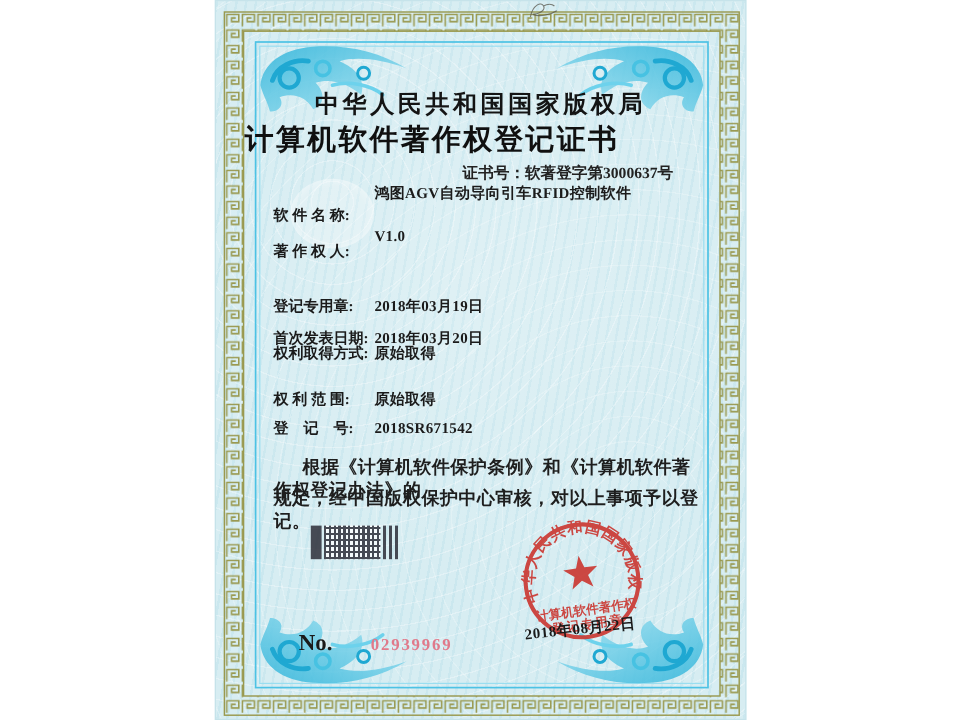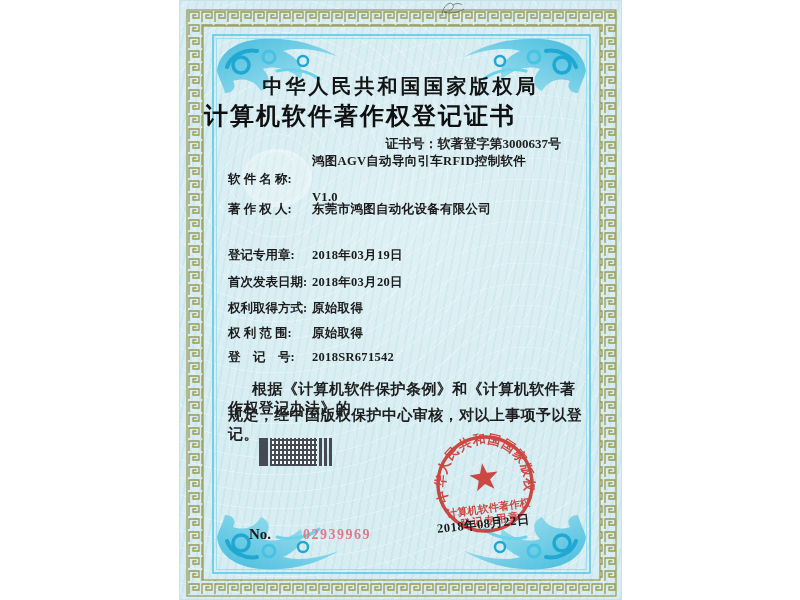--- a/index.html
+++ b/index.html
@@ -37,21 +37,21 @@
     background:
       repeating-linear-gradient(90deg,#272732 0 2px, rgba(0,0,0,0) 2px 4px),
       repeating-linear-gradient(0deg,#272732 0 2px, rgba(255,255,255,0.9) 2px 5px);}
   .bc-right{flex:0 0 14px;margin-left:2px;
     background:repeating-linear-gradient(90deg,#272732 0 3px, rgba(0,0,0,0) 3px 5px);}
   .seal{position:absolute;left:254px;top:432px;width:102px;height:102px;
     transform:rotate(-8deg);opacity:0.92;}
   .sealdate{position:absolute;left:257px;top:515px;font-size:12.5px;font-weight:700;
     color:#1a1a1a;transform:rotate(-6deg);letter-spacing:0.5px;}
   .serial{position:absolute;left:69px;top:525px;display:flex;align-items:baseline;}
-  .serial .no{font-size:15px;font-weight:700;color:#1a1a1a;}
+  .serial .no{font-size:19px;font-weight:700;color:#1a1a1a;}
   .serial .num{margin-left:32px;font-size:14px;font-weight:600;letter-spacing:1.5px;color:#e0798a;}
   .penmark{position:absolute;left:258px;top:0;}
 </style>
 </head>
 <body>
 
 <div class="stage">
   <div class="cert">
 
     <svg class="overlay" width="443" height="600" viewBox="0 0 443 600">
@@ -99,31 +99,30 @@
 
     <div class="row" style="top:152px">
       <div class="lbl">软 件 名 称:</div>
       <div class="val">
         <div>鸿图AGV自动导向引车RFID控制软件</div>
         <div class="val2">V1.0</div>
       </div>
     </div>
     <div class="row" style="top:200px">
       <div class="lbl">著 作 权 人:</div>
-      <div class="val">东莞市鸿图自动化设备有限公司</div>
     </div>
     <div class="row" style="top:246px">
       <div class="lbl">登记专用章:</div>
       <div class="val">2018年03月19日</div>
     </div>
     <div class="row" style="top:273px">
       <div class="lbl">首次发表日期:</div>
       <div class="val">2018年03月20日</div>
     </div>
-    <div class="row" style="top:299px">
+    <div class="row" style="top:285px">
       <div class="lbl">权利取得方式:</div>
       <div class="val">原始取得</div>
     </div>
     <div class="row" style="top:324px">
       <div class="lbl">权 利 范 围:</div>
       <div class="val">原始取得</div>
     </div>
     <div class="row" style="top:348px">
       <div class="lbl">登　记　号:</div>
       <div class="val">2018SR671542</div>

